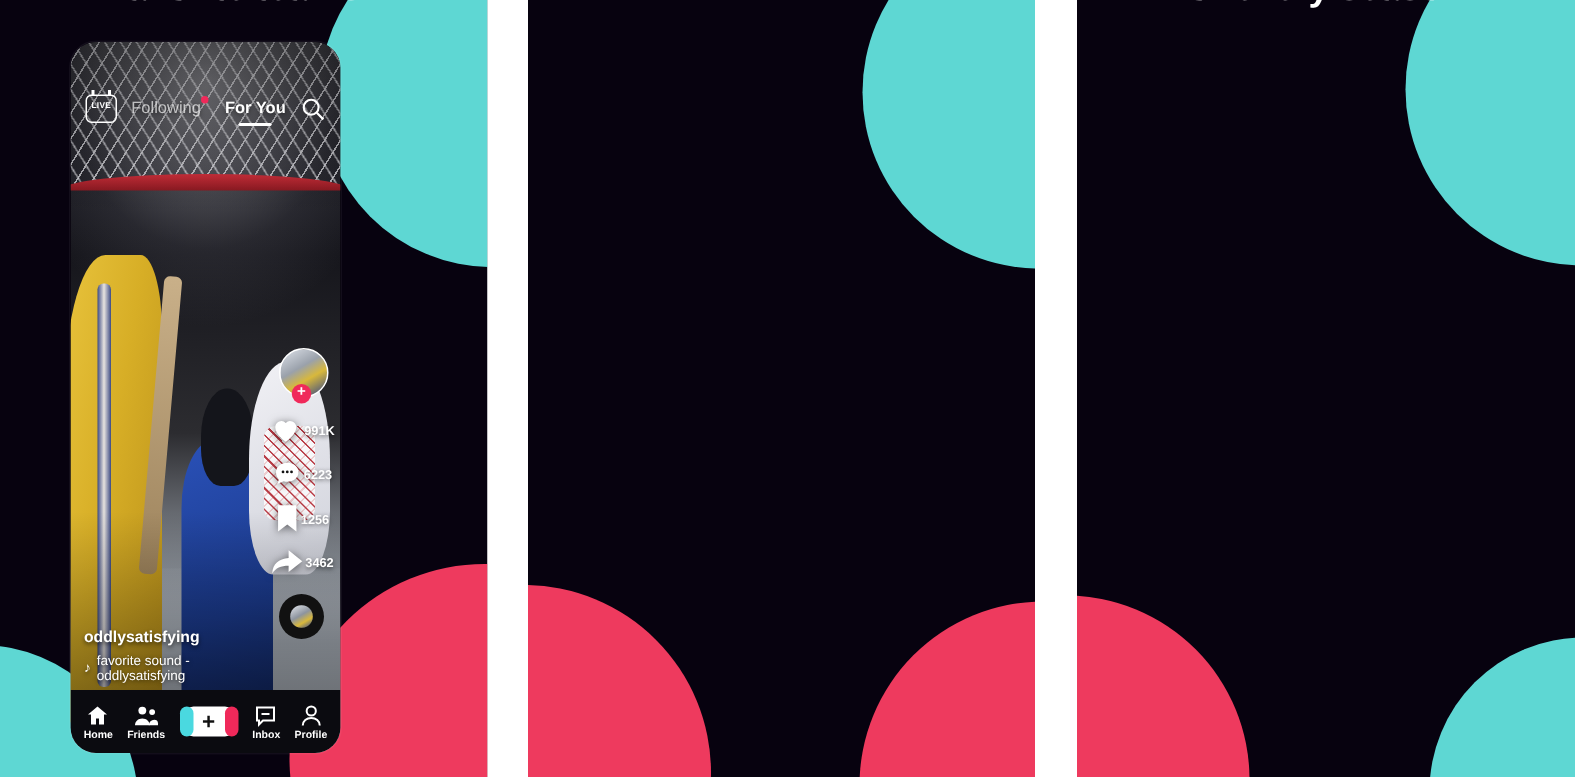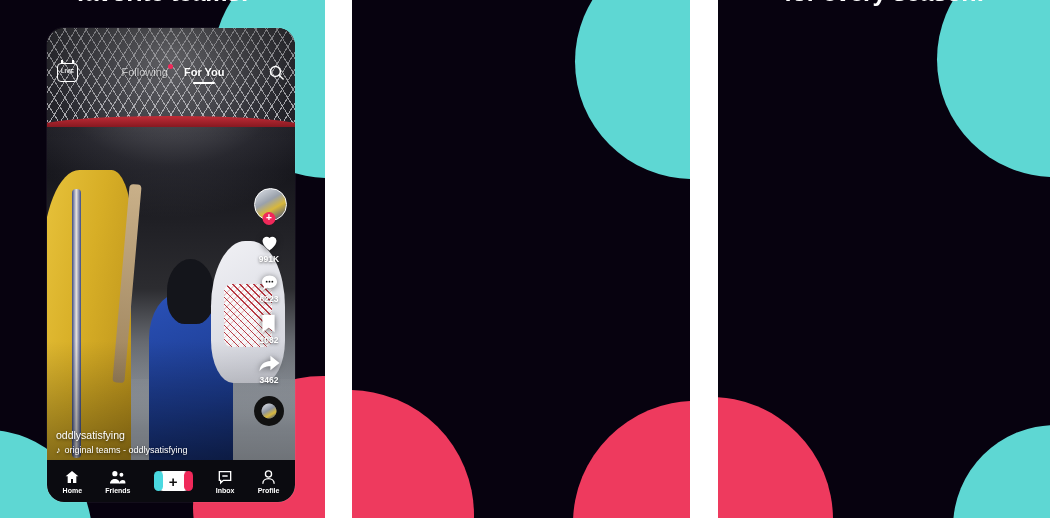--- a/index.html
+++ b/index.html
@@ -36,21 +36,21 @@
   #gutter-2{left:690px;width:28px;}
 
   
   .headline{position:absolute;top:-22px;left:0;width:100%;text-align:center;
             font-size:25px;font-weight:bold;color:#ffffff;letter-spacing:-.4px;
             white-space:nowrap;z-index:6;}
 
   
   .device{position:absolute;border-radius:17px;overflow:hidden;z-index:10;
           box-shadow:0 0 0 1px rgba(255,255,255,.05);}
-  #device-1{left:47px;top:28px;width:248px;height:474px;}
+  #device-1{left:47px;top:28px;width:180px;height:474px;}
 
   .screen{position:absolute;inset:0;border-radius:17px;overflow:hidden;background:#000;}
 
   
   .video{position:absolute;inset:0;}
 
   
   .v-hockey{
     background:
       radial-gradient(ellipse 120% 55% at 50% 6%, rgba(210,210,215,.55) 0%, rgba(120,120,130,.18) 42%, rgba(0,0,0,0) 62%),
@@ -110,32 +110,32 @@
   
   .rail{position:absolute;right:5px;bottom:76px;width:42px;z-index:13;
         display:flex;flex-direction:column;align-items:center;gap:9px;}
   .avatar-wrap{position:relative;width:31px;height:31px;margin-bottom:4px;}
   .avatar{width:31px;height:31px;border-radius:50%;border:1.6px solid #fff;overflow:hidden;
     background:linear-gradient(150deg,#c9ccd4,#6d737d);}
   .avatar.a1{background:linear-gradient(150deg,#dfe3ea 0%,#9aa1ab 40%,#d8b83c 62%,#2a3f8e 100%);}
   .plus-badge{position:absolute;left:50%;transform:translateX(-50%);bottom:-6px;
     width:13px;height:13px;border-radius:50%;background:#f0295a;color:#fff;font-size:10px;
     line-height:12px;text-align:center;font-weight:bold;}
-  .act{display:flex;flex-direction:column;align-items:center;gap:1px;}
+  .act{display:flex;flex-direction:row;align-items:center;gap:1px;}
   .act .ct{font-size:8.5px;color:#fff;font-weight:bold;text-shadow:0 1px 3px rgba(0,0,0,.6);}
   .act svg{filter:drop-shadow(0 1px 3px rgba(0,0,0,.55));}
   .disc{width:30px;height:30px;border-radius:50%;margin-top:2px;position:relative;
     background:radial-gradient(circle at 50% 50%,#2b2b2b 0 36%,#111 37% 100%);}
   .disc .core{position:absolute;left:50%;top:50%;transform:translate(-50%,-50%);
     width:15px;height:15px;border-radius:50%;
     background:linear-gradient(150deg,#dfe3ea,#6d737d);}
   .disc.d1 .core{background:linear-gradient(150deg,#e6e9ef 0%,#8d949f 45%,#d8b83c 70%,#2a3f8e 100%);}
 
   .meta{position:absolute;left:9px;right:52px;bottom:47px;z-index:13;}
-  .meta .user{font-size:10.5px;font-weight:normal;color:#fff;text-shadow:0 1px 3px rgba(0,0,0,.65);
+  .meta .user{font-size:10.5px;font-weight:bold;color:#fff;text-shadow:0 1px 3px rgba(0,0,0,.65);
     margin-bottom:4px;}
   .meta .sound{font-size:9px;color:#fff;text-shadow:0 1px 3px rgba(0,0,0,.65);
     display:flex;align-items:center;gap:4px;}
 
   
   .bottomnav{position:absolute;left:0;right:0;bottom:0;height:42px;background:#0b0b10;
     display:flex;align-items:center;justify-content:space-around;z-index:15;padding:0 4px;box-sizing:border-box;}
   .nav-item{display:flex;flex-direction:column;align-items:center;gap:2px;cursor:pointer;}
   .nav-item .lbl{font-size:7px;color:#fff;font-weight:bold;}
   .create-btn{width:33px;height:20px;border-radius:6px;background:#fff;position:relative;
@@ -207,38 +207,38 @@
               <circle cx="8.6" cy="10.4" r="1.1" fill="#111"></circle>
                 <circle cx="12" cy="10.4" r="1.1" fill="#111"></circle>
               <circle cx="15.4" cy="10.4" r="1.1" fill="#111"></circle>
             </svg>
             <div class="ct">6223</div>
           </div>
           <div class="act">
             <svg width="17" height="21" viewBox="0 0 18 24" fill="#fff">
               <path d="M2 2h14v20l-7-5.2L2 22z"></path>
             </svg>
-            <div class="ct">1082</div>
+            <div class="ct">1256</div>
           </div>
           <div class="act">
             <svg width="23" height="20" viewBox="0 0 24 22" fill="#fff">
               <path d="M13 2l10 8-10 8v-4.6C7.2 13.4 3.6 15 1 19c.4-7 4.6-10.6 12-11.3z"></path>
             </svg>
             <div class="ct">3462</div>
           </div>
           <div class="disc d1">
             <div class="core"></div>
           </div>
         </div>
 
         <div class="meta">
           <div class="user">oddlysatisfying</div>
           <div class="sound">
             <span>♪</span>
-            <span>original teams - oddlysatisfying</span>
+            <span>favorite sound - oddlysatisfying</span>
           </div>
         </div>
 
         <div class="bottomnav">
           <div class="nav-item">
             <svg width="16" height="16" viewBox="0 0 24 24" fill="#fff">
               <path d="M12 3L2.5 11h3v10h5v-6h3v6h5V11h3z"></path>
               </svg>
             <div class="lbl">Home</div>
           </div>

